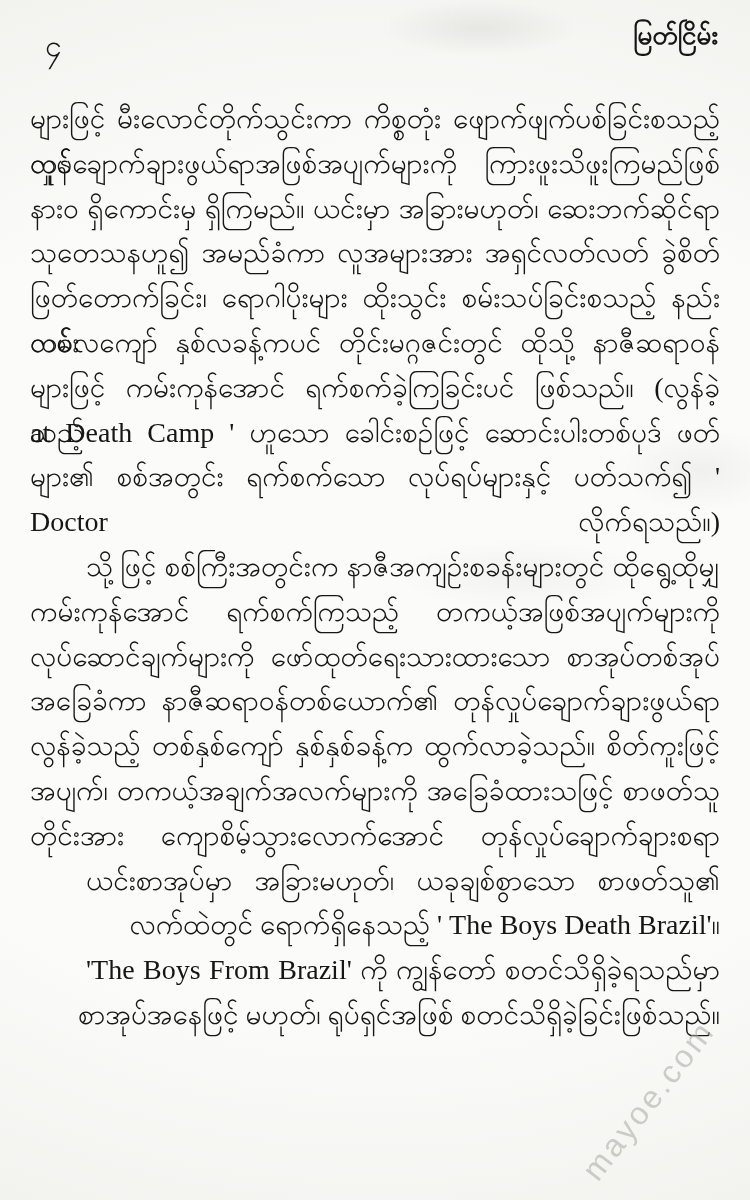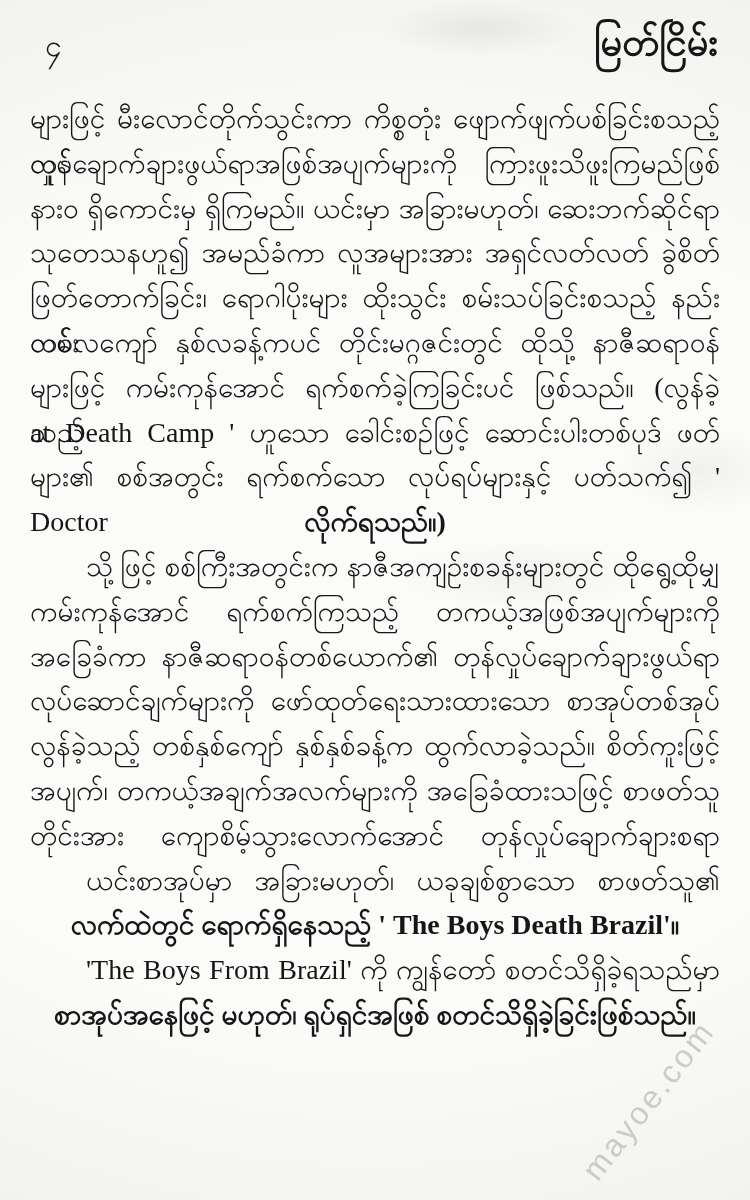--- a/index.html
+++ b/index.html
@@ -33,21 +33,21 @@
     position: absolute;
     left: 5px;
     top: 8px;
     font-size: 30px;
     letter-spacing: 1px;
   }
   .header-author {
     position: absolute;
     right: 2px;
     top: 0;
-    font-size: 38px;
+    font-size: 26px;
     font-weight: bold;
   }
   .body-text {
     position: absolute;
     top: 97px;
     left: 30px;
     width: 690px;
   }
   .para { margin: 0; padding: 0; }
   .line {
@@ -57,22 +57,21 @@
     white-space: nowrap;
     overflow: visible;
   }
   .line.full {
     white-space: normal;
     text-align: justify;
     text-align-last: justify;
   }
   .line.end {
     white-space: normal;
-    text-align: center;
-    font-weight: bold;
+    text-align: right;
   }
   .line.indent { padding-left: 56px; }
   .line.full.indent { text-indent: 0; }
   .watermark {
     position: absolute;
     left: 575px;
     top: 1165px;
     transform: rotate(-52deg);
     transform-origin: 0 0;
     font-size: 32px;
@@ -103,22 +102,22 @@
       <div class="line full">တစ်လကျော် နှစ်လခန့်ကပင် တိုင်းမဂ္ဂဇင်းတွင် ထိုသို့ နာဇီဆရာဝန်</div>
       <div class="line full">များဖြင့် ကမ်းကုန်အောင် ရက်စက်ခဲ့ကြခြင်းပင် ဖြစ်သည်။ (လွန်ခဲ့သည့်</div>
       <div class="line full">at Death Camp ' ဟူသော ခေါင်းစဉ်ဖြင့် ဆောင်းပါးတစ်ပုဒ် ဖတ်</div>
       <div class="line full">များ၏ စစ်အတွင်း ရက်စက်သော လုပ်ရပ်များနှင့် ပတ်သက်၍ ' Doctor</div>
       <div class="line end">လိုက်ရသည်။)</div>
     </div>
 
     <div class="para">
       <div class="line full indent">သို့ဖြင့် စစ်ကြီးအတွင်းက နာဇီအကျဉ်းစခန်းများတွင် ထိုရွေ့ထိုမျှ</div>
       <div class="line full">ကမ်းကုန်အောင် ရက်စက်ကြသည့် တကယ့်အဖြစ်အပျက်များကို</div>
+      <div class="line full">လုပ်ဆောင်ချက်များကို ဖော်ထုတ်ရေးသားထားသော စာအုပ်တစ်အုပ်</div>
       <div class="line full">အခြေခံကာ နာဇီဆရာဝန်တစ်ယောက်၏ တုန်လှုပ်ချောက်ချားဖွယ်ရာ</div>
-      <div class="line full">လုပ်ဆောင်ချက်များကို ဖော်ထုတ်ရေးသားထားသော စာအုပ်တစ်အုပ်</div>
       <div class="line full">လွန်ခဲ့သည့် တစ်နှစ်ကျော် နှစ်နှစ်ခန့်က ထွက်လာခဲ့သည်။ စိတ်ကူးဖြင့်</div>
       <div class="line full">အပျက်၊ တကယ့်အချက်အလက်များကို အခြေခံထားသဖြင့် စာဖတ်သူ</div>
       <div class="line full">တိုင်းအား ကျောစိမ့်သွားလောက်အောင် တုန်လှုပ်ချောက်ချားစရာ</div>
     </div>
 
     <div class="para">
       <div class="line full indent">ယင်းစာအုပ်မှာ အခြားမဟုတ်၊ ယခုချစ်စွာသော စာဖတ်သူ၏</div>
       <div class="line end">လက်ထဲတွင် ရောက်ရှိနေသည့် ' The Boys Death Brazil'။</div>
     </div>
 

